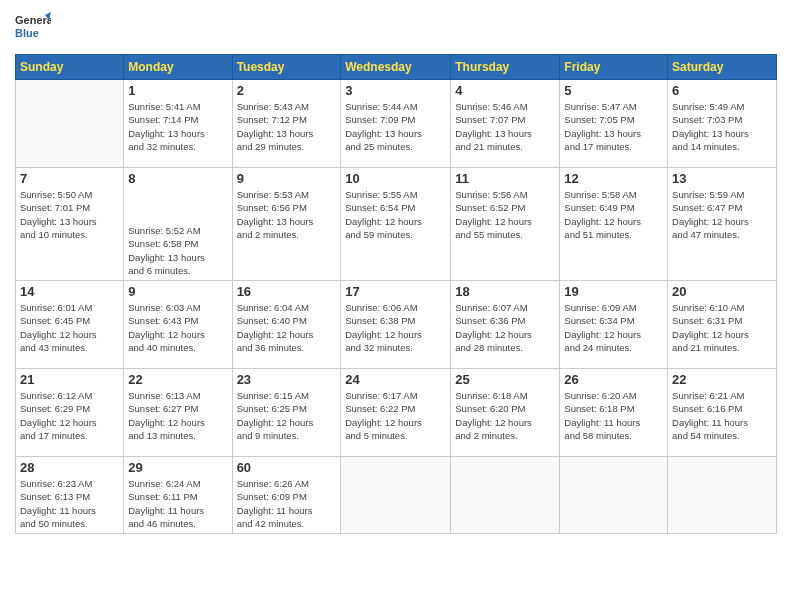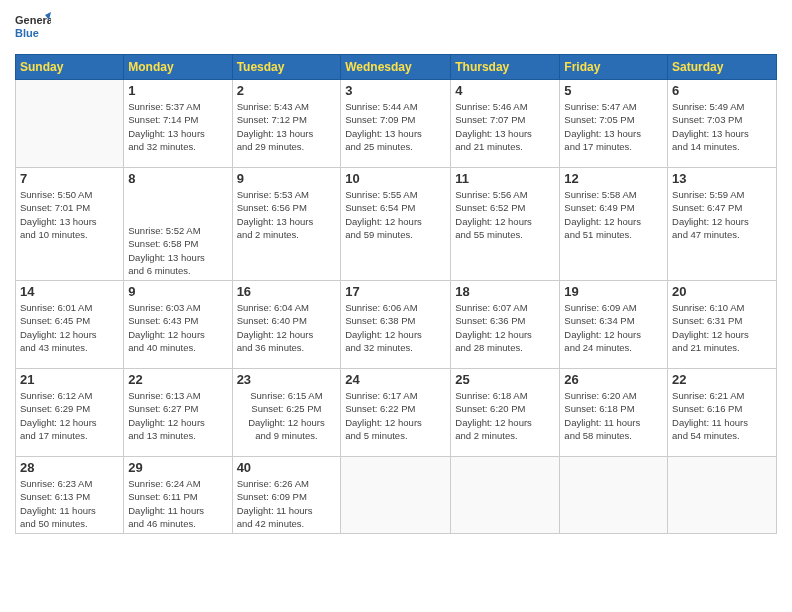--- a/index.html
+++ b/index.html
@@ -105,21 +105,21 @@
         <th>Thursday</th>
         <th>Friday</th>
         <th>Saturday</th>
       </tr>
     </thead>
     <tbody id="calendar-body">
     <tr>
           <td class="empty"></td>
           <td>
             <span class="day-number">1</span>
-            <div class="day-info" style="white-space: pre-line;">Sunrise: 5:37 AM
+            <div class="day-info" style="white-space: pre-line;">Sunrise: 5:41 AM
 Sunset: 7:14 PM
 Daylight: 13 hours
 and 32 minutes.</div>
           </td>
           <td>
             <span class="day-number">2</span>
             <div class="day-info" style="white-space: pre-line;">Sunrise: 5:43 AM
 Sunset: 7:12 PM
 Daylight: 13 hours
 and 29 minutes.</div>
@@ -265,21 +265,21 @@
           </td>
           <td>
             <span class="day-number">22</span>
             <div class="day-info" style="white-space: pre-line;">Sunrise: 6:13 AM
 Sunset: 6:27 PM
 Daylight: 12 hours
 and 13 minutes.</div>
           </td>
           <td>
             <span class="day-number">23</span>
-            <div class="day-info" style="white-space: pre-line; text-align: center;">Sunrise: 6:15 AM
+            <div class="day-info" style="white-space: pre-line;">Sunrise: 6:15 AM
 Sunset: 6:25 PM
 Daylight: 12 hours
 and 9 minutes.</div>
           </td>
           <td>
             <span class="day-number">24</span>
             <div class="day-info" style="white-space: pre-line;">Sunrise: 6:17 AM
 Sunset: 6:22 PM
 Daylight: 12 hours
 and 5 minutes.</div>
@@ -315,21 +315,21 @@
 and 50 minutes.</div>
           </td>
           <td>
             <span class="day-number">29</span>
             <div class="day-info" style="white-space: pre-line;">Sunrise: 6:24 AM
 Sunset: 6:11 PM
 Daylight: 11 hours
 and 46 minutes.</div>
           </td>
           <td>
-            <span class="day-number">40</span>
+            <span class="day-number">60</span>
             <div class="day-info" style="white-space: pre-line;">Sunrise: 6:26 AM
 Sunset: 6:09 PM
 Daylight: 11 hours
 and 42 minutes.</div>
           </td>
           <td class="empty"></td>
           <td class="empty"></td>
           <td class="empty"></td>
           <td class="empty"></td>
         </tr>

